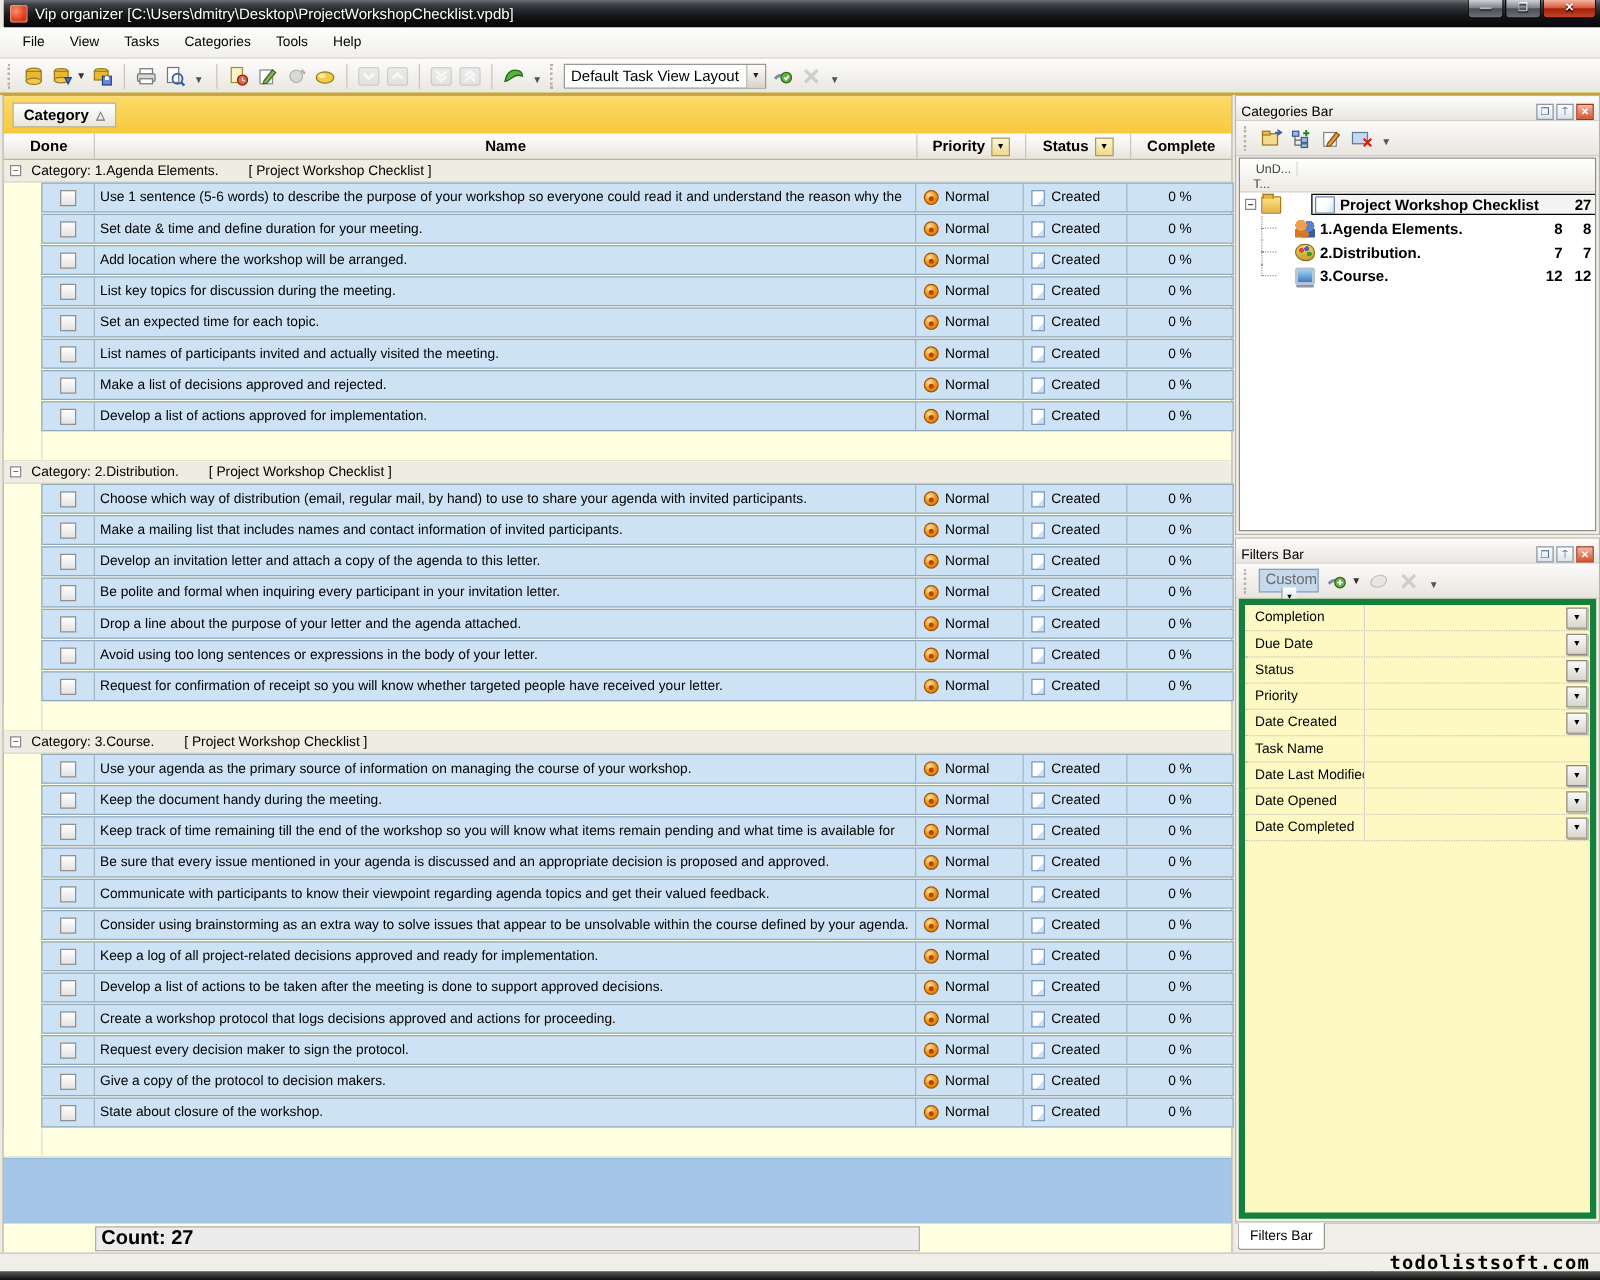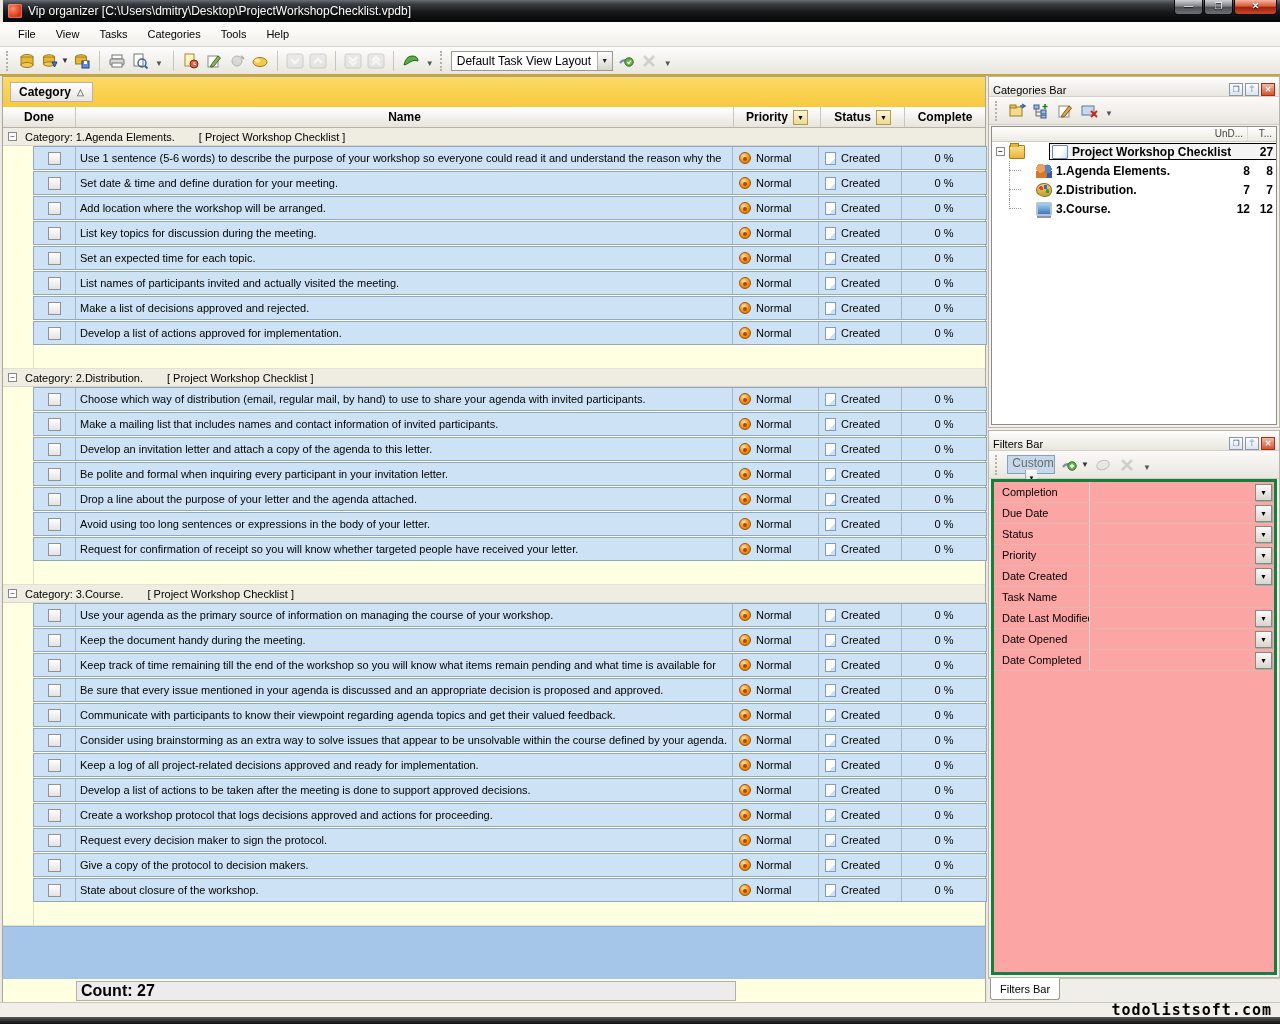--- a/index.html
+++ b/index.html
@@ -83,22 +83,22 @@
     background:linear-gradient(#fdfdfd,#e9e6df); border-bottom:1px solid #d4d0c6; }
   .panel-title .lbl { flex:1; font-size:11px; }
   .pt-btn { width:14px; height:13px; margin-left:2px; font-size:8px; line-height:12px; text-align:center;
     border:1px solid #8a96a8; background:linear-gradient(#ffffff,#dde4ee); color:#3a5a8c; }
   .pt-btn.close { background:linear-gradient(#f2b9a6,#d9512e); border-color:#9c3214; color:#fff; font-weight:bold; }
   .panel-toolbar { height:28px; display:flex; align-items:center; padding-left:6px; gap:4px;
     background:linear-gradient(#fbfaf8,#e9e6df); border-bottom:1px solid #cfccc2; }
 
   .cat-panel { top:0; height:352px; }
   .tree-wrap { position:absolute; top:49px; left:2px; right:2px; bottom:2px; background:#fff; border:1px solid #8f8c83; overflow:hidden; }
-  .tree-head { height:15px; display:flex; justify-content:flex-end; background:linear-gradient(#ffffff,#eceae3);
-    border-bottom:1px solid #d2cfc5; color:#444; font-size:10px; }
+  .tree-head { height:27px; display:flex; justify-content:flex-end; background:linear-gradient(#ffffff,#eceae3);
+    border-bottom:1px solid #d2cfc5; color:#444; font-size:10px;flex-direction:column; }
   .tree-head span { padding:1px 4px 0 0; }
   .th-und { width:46px; text-align:right; border-right:1px solid #e0ddd4; }
   .th-tot { width:28px; text-align:right; }
   .tree-row { height:19px; display:flex; align-items:center; font-weight:bold; font-size:12px; position:relative; }
   .tree-root { border:1px solid #000; background:#f4f4f4; margin-left:24px; padding-left:2px; }
   .tree-root-wrap { display:flex; align-items:center; }
   .tree-root-wrap .expander { margin:0 4px 0 4px; }
   .tree-item { padding-left:44px; }
   .tree-item::before { content:""; position:absolute; left:17px; top:0; bottom:0; border-left:1px dotted #9a9a9a; }
   .tree-item:last-child::before { bottom:9px; }
@@ -113,21 +113,21 @@
                radial-gradient(circle at 70% 35%, #5a82c8 0 30%, transparent 31%),
                radial-gradient(circle at 30% 80%, #d87820 0 38%, transparent 39%),
                radial-gradient(circle at 70% 85%, #3a5aa8 0 38%, transparent 39%); }
   .ic-palette { background:radial-gradient(circle at 30% 35%, #e04040 0 15%, transparent 16%),
                 radial-gradient(circle at 60% 25%, #4060d0 0 15%, transparent 16%),
                 radial-gradient(circle at 75% 60%, #30a030 0 15%, transparent 16%),
                 linear-gradient(#f0d060,#c8a030); border-radius:50% 50% 45% 55%; border:1px solid #8a701c; }
   .ic-monitor { background:linear-gradient(#9fd0f0,#3a78c0); border:2px solid #b9c2cc; border-radius:2px; box-shadow:0 3px 0 -1px #8a95a2; }
 
   .flt-panel { top:354px; height:548px; }
-  .flt-body { position:absolute; top:48px; left:2px; right:2px; bottom:2px; background:#fca5a5; border:3px solid #15803d; }
+  .flt-body { position:absolute; top:48px; left:2px; right:2px; bottom:2px; background:#fef9c3; border:5px solid #15803d; }
   .flt-row { height:21px; display:flex; align-items:center; border-bottom:1px dotted #c9c6bc; position:relative; }
   .flt-label { width:96px; padding-left:8px; white-space:nowrap; overflow:hidden; border-right:1px solid #dad7cd; height:100%; display:flex; align-items:center; }
   .flt-value { flex:1; }
   .flt-dd { width:17px; height:17px; margin-right:2px; background:linear-gradient(#fafafa,#d8d5cc); border:1px solid #8a877e;
     font-size:7px; line-height:15px; text-align:center; box-shadow:1px 1px 0 #aaa; }
   .flt-combo { width:48px; height:19px; background:#c6d8ec; border:1px solid #8aa0b8; display:flex; align-items:center;flex-direction:column; }
   .flt-combo .val { flex:1; padding-left:4px; color:#6a6a6a; font-size:12px; }
   .flt-combo .btn { width:12px; height:17px; background:linear-gradient(#fefefe,#d8d4cb); border-left:1px solid #9ab; font-size:6px; line-height:17px; text-align:center; }
 
   .tabs { position:absolute; left:0; top:902px; width:292px; height:24px; background:#f0eee8; display:flex; padding-left:2px; border-top:1px solid #c4c0b6;}

